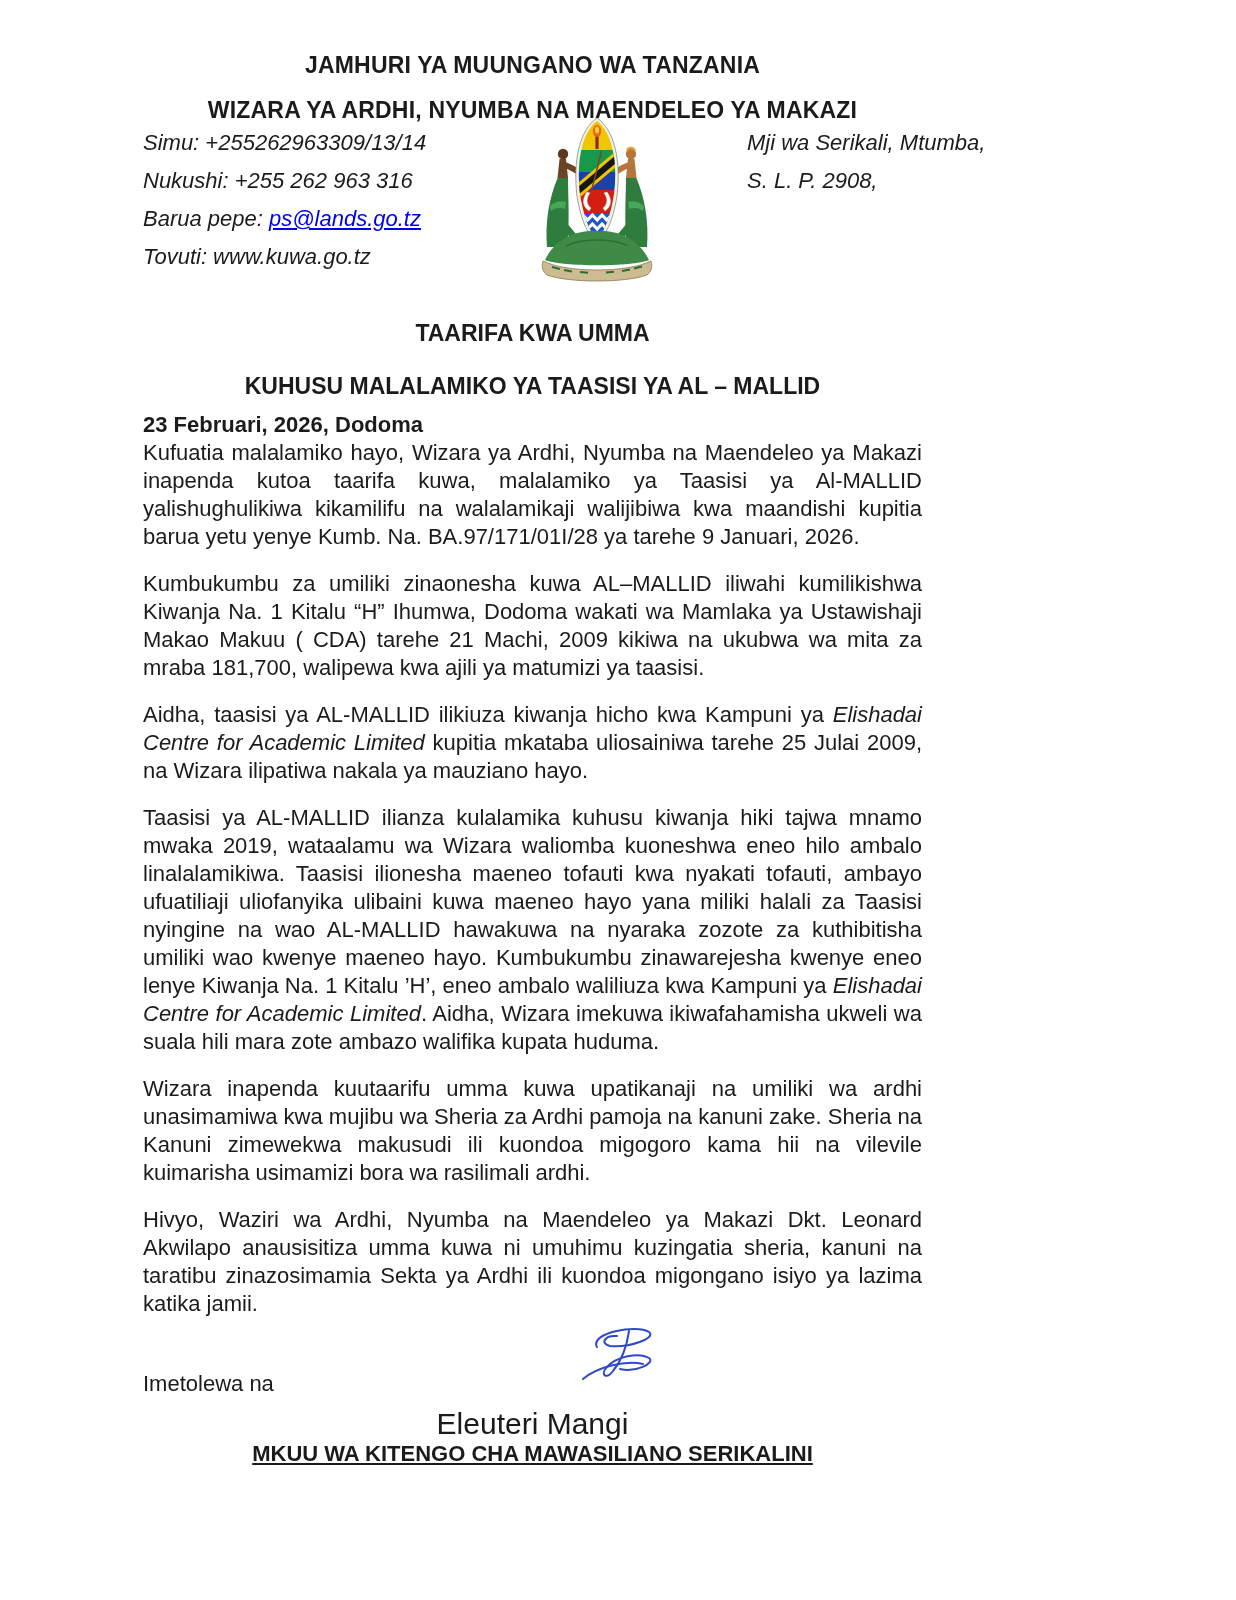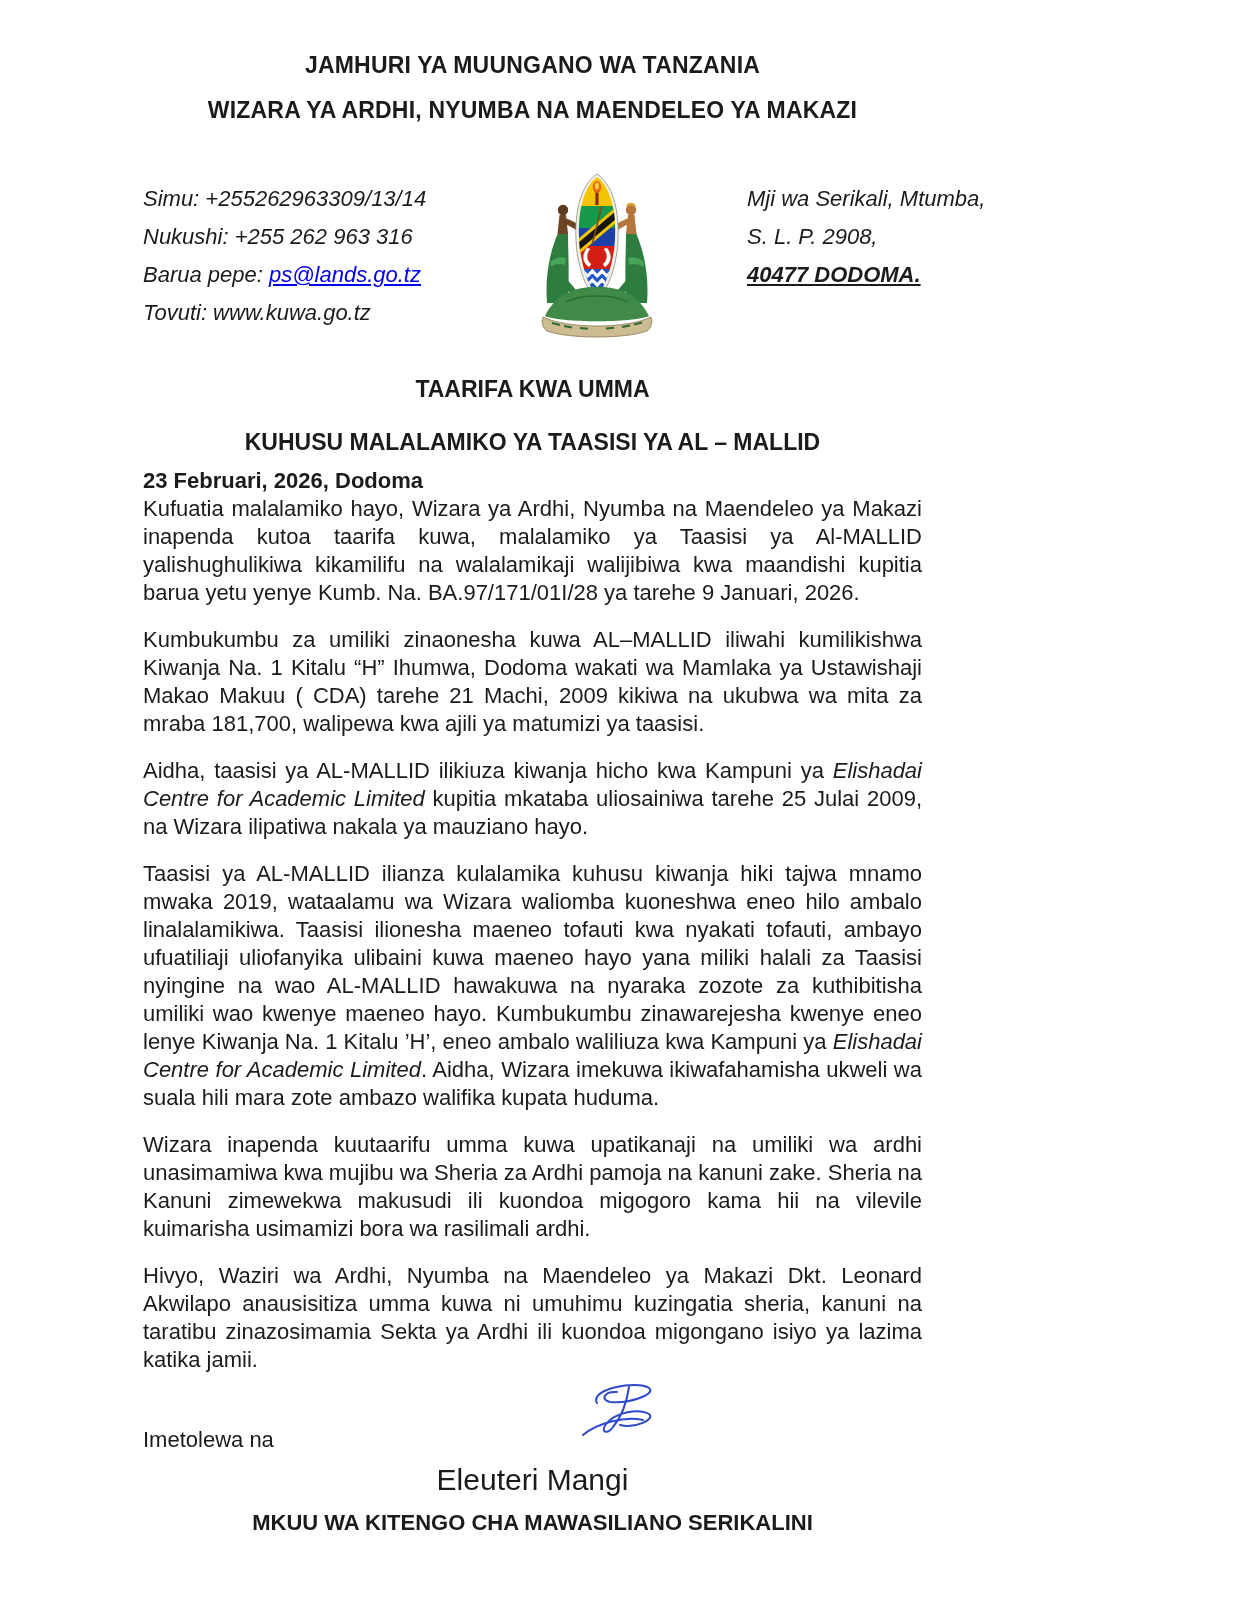--- a/index.html
+++ b/index.html
@@ -24,21 +24,20 @@
     font-weight: bold;
     font-size: 23px;
     letter-spacing: 0.2px;
   }
   .header-line + .header-line { margin-top: 18px; }
 
   
   .letterhead {
     position: relative;
     height: 172px;
-    margin-top: 56px;
   }
   .contact-col {
     position: absolute;
     top: 0;
     font-style: italic;
     font-size: 22px;
     line-height: 38px;
     white-space: nowrap;
   }
   .contact-left { left: 0; }
@@ -104,21 +103,22 @@
   }
   .signer-name {
     text-align: center;
     font-size: 30px;
     margin-top: 6px;
   }
   .signer-title {
     text-align: center;
     font-size: 22px;
     font-weight: bold;
-    margin-top: 13px;
+    margin-top: 0;
+    text-decoration: underline;
   }
 </style>
 </head>
 <body>
 
 <div class="page">
   <div class="content">
 
     <div class="header">
       <div class="header-line">JAMHURI YA MUUNGANO WA TANZANIA</div>
@@ -190,21 +190,20 @@
 
         <g>
           <path d="M7 147 C 31 159, 91 159, 115 147 C 117 153, 115 158, 111 161 C 89 169, 33 169, 11 161 C 7 158, 5 153, 7 147 Z" fill="#cdbb92" stroke="#8a7a52" stroke-width="0.8"></path>
           <path d="M16 153 l8 2 M28 156 l8 1.6 M44 158 l8 0.8 M70 158.6 l8 -0.8 M86 157 l8 -1.6 M98 154.5 l8 -2" stroke="#2c6b34" stroke-width="2" fill="none"></path>
         </g>
       </svg>
 
       <div class="contact-col contact-right">
         <div>Mji wa Serikali, Mtumba,</div>
         <div>S. L. P. 2908,</div>
-        <div class="addr-bold">40477 DODOMA.</div>
       </div>
     </div>
 
     <div class="notice-title">TAARIFA KWA UMMA</div>
     <div class="notice-subject">KUHUSU MALALAMIKO YA TAASISI YA AL – MALLID</div>
     <div class="dateline">23 Februari, 2026, Dodoma</div>
 
     <p class="para">Kufuatia malalamiko hayo, Wizara ya Ardhi, Nyumba na Maendeleo ya Makazi inapenda kutoa taarifa kuwa, malalamiko ya Taasisi ya Al-MALLID yalishughulikiwa kikamilifu na walalamikaji walijibiwa kwa maandishi kupitia barua yetu yenye Kumb. Na. BA.97/171/01I/28 ya tarehe 9 Januari, 2026.</p>
     <p class="para">Kumbukumbu za umiliki zinaonesha kuwa AL–MALLID iliwahi kumilikishwa Kiwanja Na. 1 Kitalu “H” Ihumwa, Dodoma wakati wa Mamlaka ya Ustawishaji Makao Makuu ( CDA) tarehe 21 Machi, 2009 kikiwa na ukubwa wa mita za mraba 181,700, walipewa kwa ajili ya matumizi ya taasisi.</p>
     <p class="para"><span>Aidha, taasisi ya AL-MALLID ilikiuza kiwanja hicho kwa Kampuni ya </span><i>Elishadai Centre for Academic Limited</i><span> kupitia mkataba uliosainiwa tarehe 25 Julai 2009, na Wizara ilipatiwa nakala ya mauziano hayo.</span></p>

